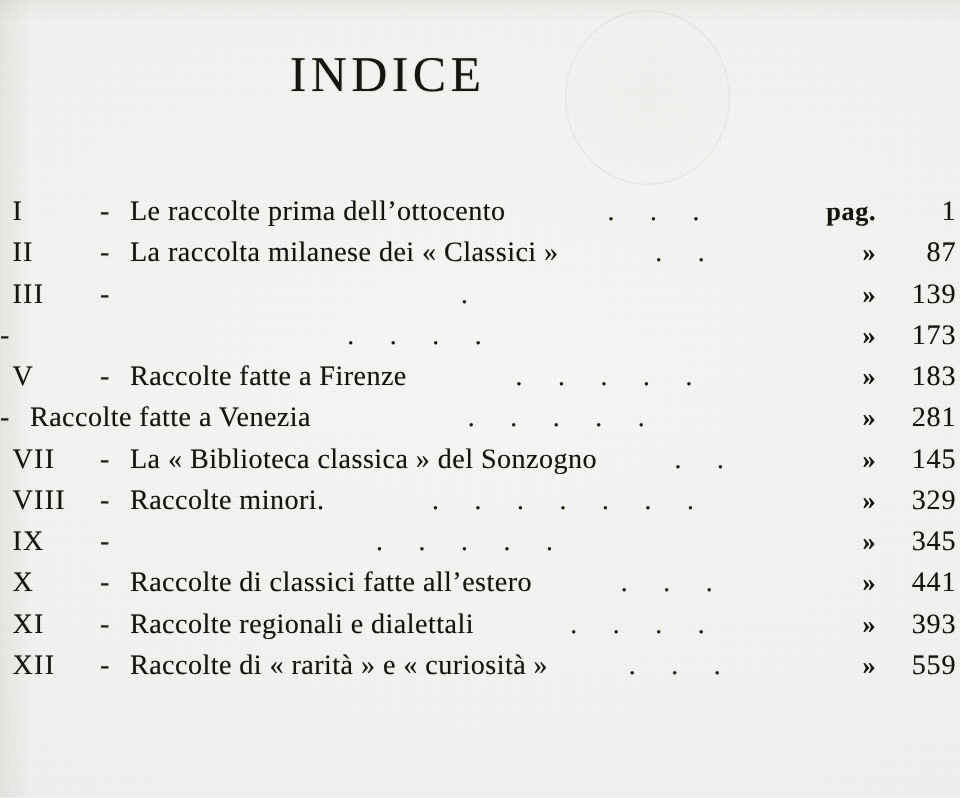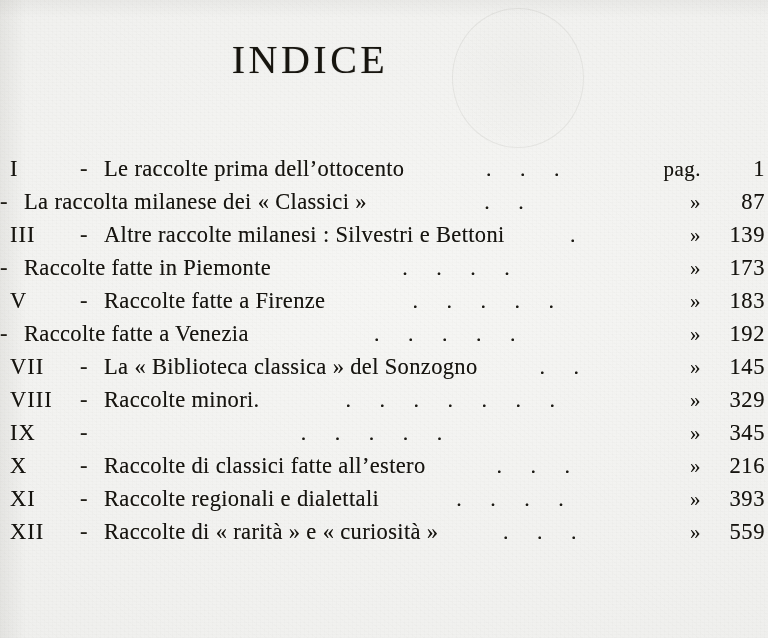--- a/index.html
+++ b/index.html
@@ -128,20 +128,21 @@
     width: 34px;
     text-align: center;
   }
   .pagmark {
     flex: 0 0 auto;
     width: 60px;
     text-align: right;
     padding-right: 8px;
     font-size: 21px;
     letter-spacing: .5px;
+    font-weight: bold;
   }
   .pagenum {
     flex: 0 0 auto;
     width: 56px;
     text-align: right;
     padding-right: 3px;
     letter-spacing: .6px;
   }
 </style>
 </head>
@@ -160,55 +161,54 @@
   <div id="toc">
       <div class="toc-row">
         <div class="num">I</div>
         <div class="dash">-</div>
         <div class="title-cell">Le raccolte prima dell’ottocento</div>
         <div class="leaders"><span class="dot">.</span><span class="dot">.</span><span class="dot">.</span></div>
         <div class="pagmark">pag.</div>
         <div class="pagenum">1</div>
       </div>
       <div class="toc-row">
+        <div class="num">II</div>
         <div class="dash">-</div>
         <div class="title-cell">La raccolta milanese dei « Classici »</div>
         <div class="leaders"><span class="dot">.</span><span class="dot">.</span></div>
         <div class="pagmark">»</div>
         <div class="pagenum">87</div>
       </div>
       <div class="toc-row">
         <div class="num">III</div>
         <div class="dash">-</div>
-        <div class="title-cell">Altre raccolte milanesi : Silvestri e Bettoni</div>
         <div class="leaders"><span class="dot">.</span></div>
         <div class="pagmark">»</div>
         <div class="pagenum">139</div>
       </div>
       <div class="toc-row">
         <div class="dash">-</div>
-        <div class="title-cell">Raccolte fatte in Piemonte</div>
         <div class="leaders"><span class="dot">.</span><span class="dot">.</span><span class="dot">.</span><span class="dot">.</span></div>
         <div class="pagmark">»</div>
         <div class="pagenum">173</div>
       </div>
       <div class="toc-row">
         <div class="num">V</div>
         <div class="dash">-</div>
         <div class="title-cell">Raccolte fatte a Firenze</div>
         <div class="leaders"><span class="dot">.</span><span class="dot">.</span><span class="dot">.</span><span class="dot">.</span><span class="dot">.</span></div>
         <div class="pagmark">»</div>
         <div class="pagenum">183</div>
       </div>
       <div class="toc-row">
         <div class="dash">-</div>
         <div class="title-cell">Raccolte fatte a Venezia</div>
         <div class="leaders"><span class="dot">.</span><span class="dot">.</span><span class="dot">.</span><span class="dot">.</span><span class="dot">.</span></div>
         <div class="pagmark">»</div>
-        <div class="pagenum">192</div>
+        <div class="pagenum">281</div>
       </div>
       <div class="toc-row">
         <div class="num">VII</div>
         <div class="dash">-</div>
         <div class="title-cell">La « Biblioteca classica » del Sonzogno</div>
         <div class="leaders"><span class="dot">.</span><span class="dot">.</span></div>
         <div class="pagmark">»</div>
         <div class="pagenum">145</div>
       </div>
       <div class="toc-row">
@@ -225,21 +225,21 @@
         <div class="leaders"><span class="dot">.</span><span class="dot">.</span><span class="dot">.</span><span class="dot">.</span><span class="dot">.</span></div>
         <div class="pagmark">»</div>
         <div class="pagenum">345</div>
       </div>
       <div class="toc-row">
         <div class="num">X</div>
         <div class="dash">-</div>
         <div class="title-cell">Raccolte di classici fatte all’estero</div>
         <div class="leaders"><span class="dot">.</span><span class="dot">.</span><span class="dot">.</span></div>
         <div class="pagmark">»</div>
-        <div class="pagenum">216</div>
+        <div class="pagenum">441</div>
       </div>
       <div class="toc-row">
         <div class="num">XI</div>
         <div class="dash">-</div>
         <div class="title-cell">Raccolte regionali e dialettali</div>
         <div class="leaders"><span class="dot">.</span><span class="dot">.</span><span class="dot">.</span><span class="dot">.</span></div>
         <div class="pagmark">»</div>
         <div class="pagenum">393</div>
       </div>
       <div class="toc-row">

